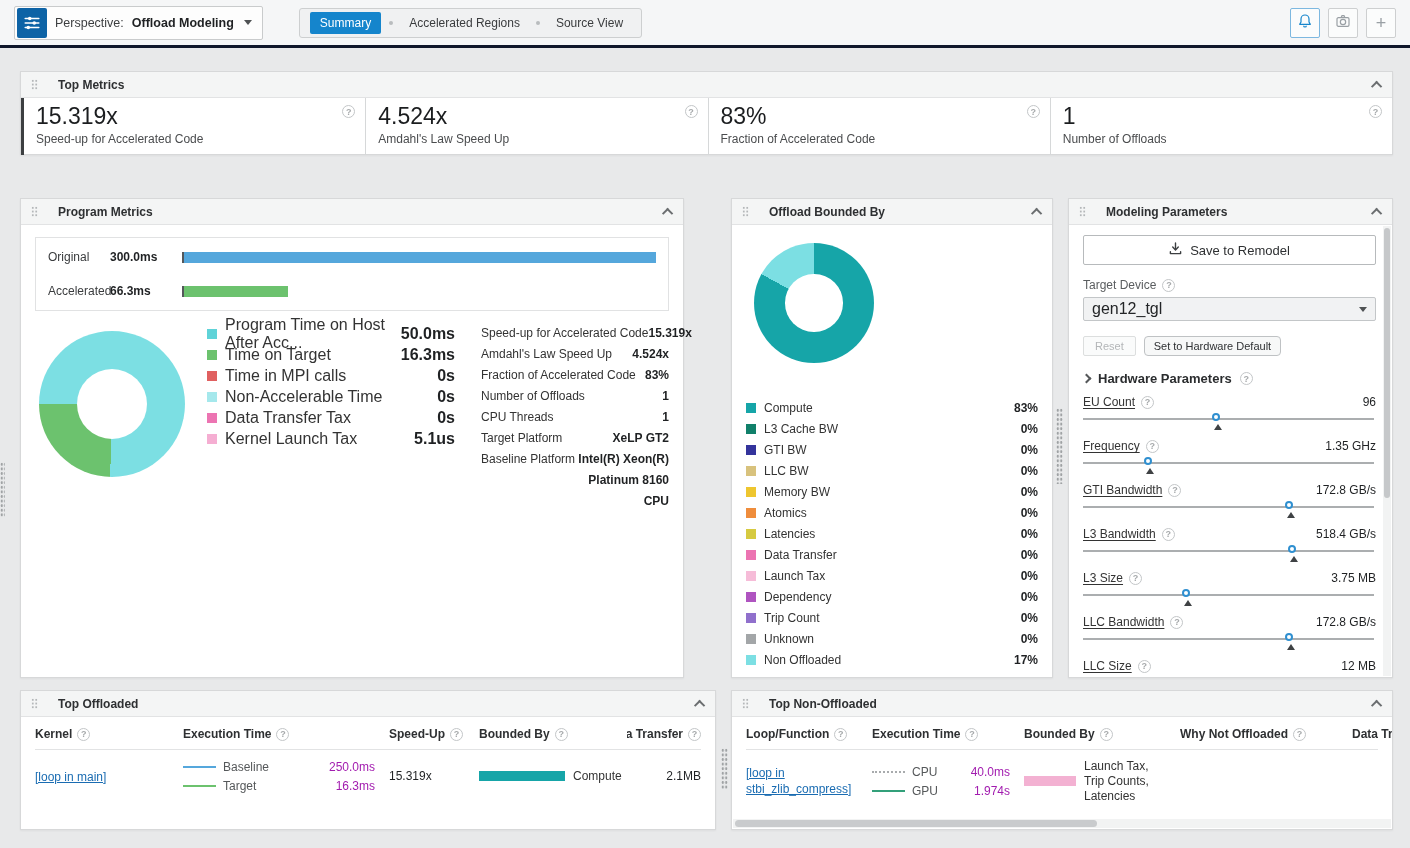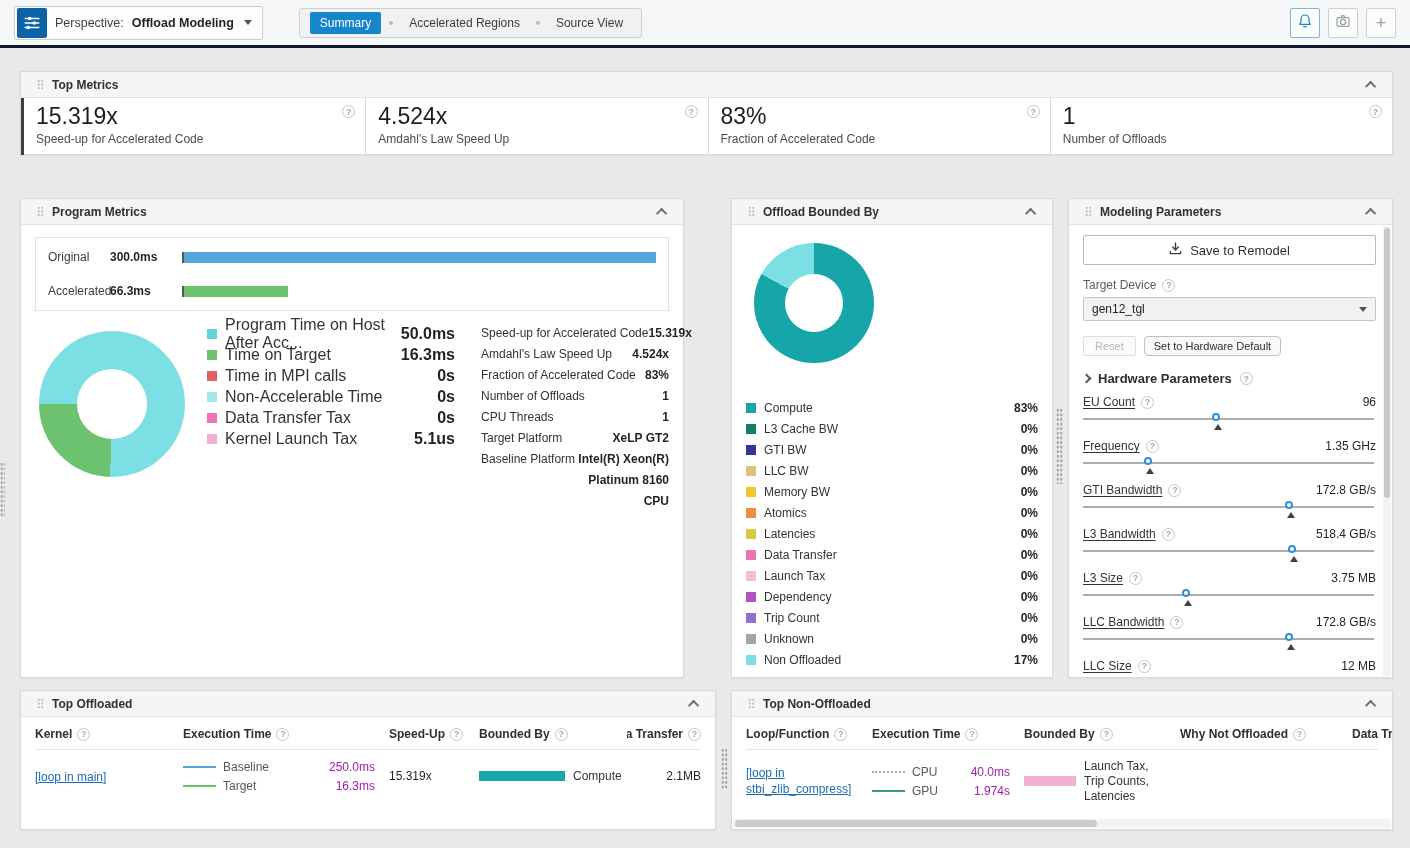--- a/index.html
+++ b/index.html
@@ -18,21 +18,21 @@
   .tab{font-size:12px;color:#3a3c3e;padding:4px 8px;cursor:pointer;white-space:nowrap}
   .tab.active{background:#1585cc;color:#fff;border-radius:2px;padding:4px 10px}
   .dotsep{width:4px;height:4px;border-radius:50%;background:#b9bcbe}
   .topbtns{margin-left:auto;display:flex;gap:8px}
   .tbtn{width:30px;height:30px;border:1px solid #cdcfd0;background:#fbfcfc;border-radius:2px;display:flex;align-items:center;justify-content:center;cursor:pointer}
   .tbtn.active{border-color:#7db8e0}
   .plus-glyph{font-size:18px;color:#9aa0a5;line-height:1}
 
   
   .panel{position:absolute;background:#fff;border:1px solid #d7d8d9;box-shadow:0 1px 2px rgba(0,0,0,.05)}
-  .phead{height:26px;display:flex;align-items:center;gap:8px;background:#f4f5f5;border-bottom:1px solid #e2e3e4;padding:0 16px}
+  .phead{height:26px;display:flex;align-items:center;gap:20px;background:#f4f5f5;border-bottom:1px solid #e2e3e4;padding:0 10px}
   .ptitle{font-size:12px;font-weight:bold;color:#2e3032}
   .dots{width:7px;height:11px;background-image:radial-gradient(circle,#b4b7b9 1.1px,transparent 1.3px);background-size:3.5px 3.7px;cursor:grab}
   .chev-up{margin-left:auto;width:8px;height:8px;border-left:2px solid #6b6e70;border-top:2px solid #6b6e70;transform:rotate(45deg) translateY(2px);cursor:pointer}
   .q{display:inline-flex;flex:none;align-items:center;justify-content:center;width:13px;height:13px;border-radius:50%;border:1px solid #c3c6c8;color:#a6a9ab;font-size:9px;font-weight:bold;cursor:pointer;background:#fff}
 
   #p-topmetrics{left:20px;top:71px;width:1373px;height:84px}
   #p-program{left:20px;top:198px;width:664px;height:480px}
   #p-bounded{left:731px;top:198px;width:322px;height:480px}
   #p-params{left:1068px;top:198px;width:325px;height:480px;overflow:hidden}
   #p-offloaded{left:20px;top:690px;width:696px;height:140px}
@@ -68,21 +68,21 @@
 
   
   .ob-body{padding:12px 14px 0}
   .ob-donut{width:120px;height:120px;margin:6px 0 34px 8px}
   .ob-item{display:flex;align-items:center;height:21px;font-size:12px;color:#333}
 
   
   .mp-body{padding:10px 16px 0 14px}
   .save-btn{display:flex;align-items:center;justify-content:center;gap:8px;height:30px;border:1px solid #b7babc;background:#fff;font-size:13px;color:#2e3032;border-radius:2px;width:100%;cursor:pointer;margin-bottom:13px}
   .mp-label{font-size:12px;color:#5a5d5f;display:flex;gap:6px;align-items:center;margin-bottom:5px}
-  .mp-select{height:24px;border:1px solid #c3c6c8;background:#f1f2f3;display:flex;align-items:center;padding:0 8px;font-size:12px;color:#232527;border-radius:2px;margin-bottom:15px;cursor:pointer}
+  .mp-select{height:24px;border:1px solid #c3c6c8;background:#f1f2f3;display:flex;align-items:center;padding:0 8px;font-size:16px;color:#232527;border-radius:2px;margin-bottom:15px;cursor:pointer}
   .mp-select .caret{margin-left:auto}
   .mp-btnrow{display:flex;gap:8px;margin-bottom:15px}
   .btn-reset{font-size:11px;color:#b3b6b8;border:1px solid #dcdede;background:#fafbfb;padding:3px 11px;border-radius:2px;cursor:default}
   .btn-default{font-size:11px;color:#2f3133;border:1px solid #bfc2c4;background:#f7f8f8;padding:3px 9px;border-radius:4px;cursor:pointer}
   .hw-row{display:flex;align-items:center;gap:8px;margin-bottom:9px}
   .chev-right{width:7px;height:7px;border-right:2px solid #55585a;border-bottom:2px solid #55585a;transform:rotate(-45deg);cursor:pointer}
   .hw-title{font-size:13px;font-weight:bold;color:#2b2d2f}
   .slider{margin-bottom:8px}
   .sl-top{display:flex;align-items:center;gap:6px;font-size:12px;color:#333}
   .sl-name{text-decoration:underline;text-underline-offset:2px}

